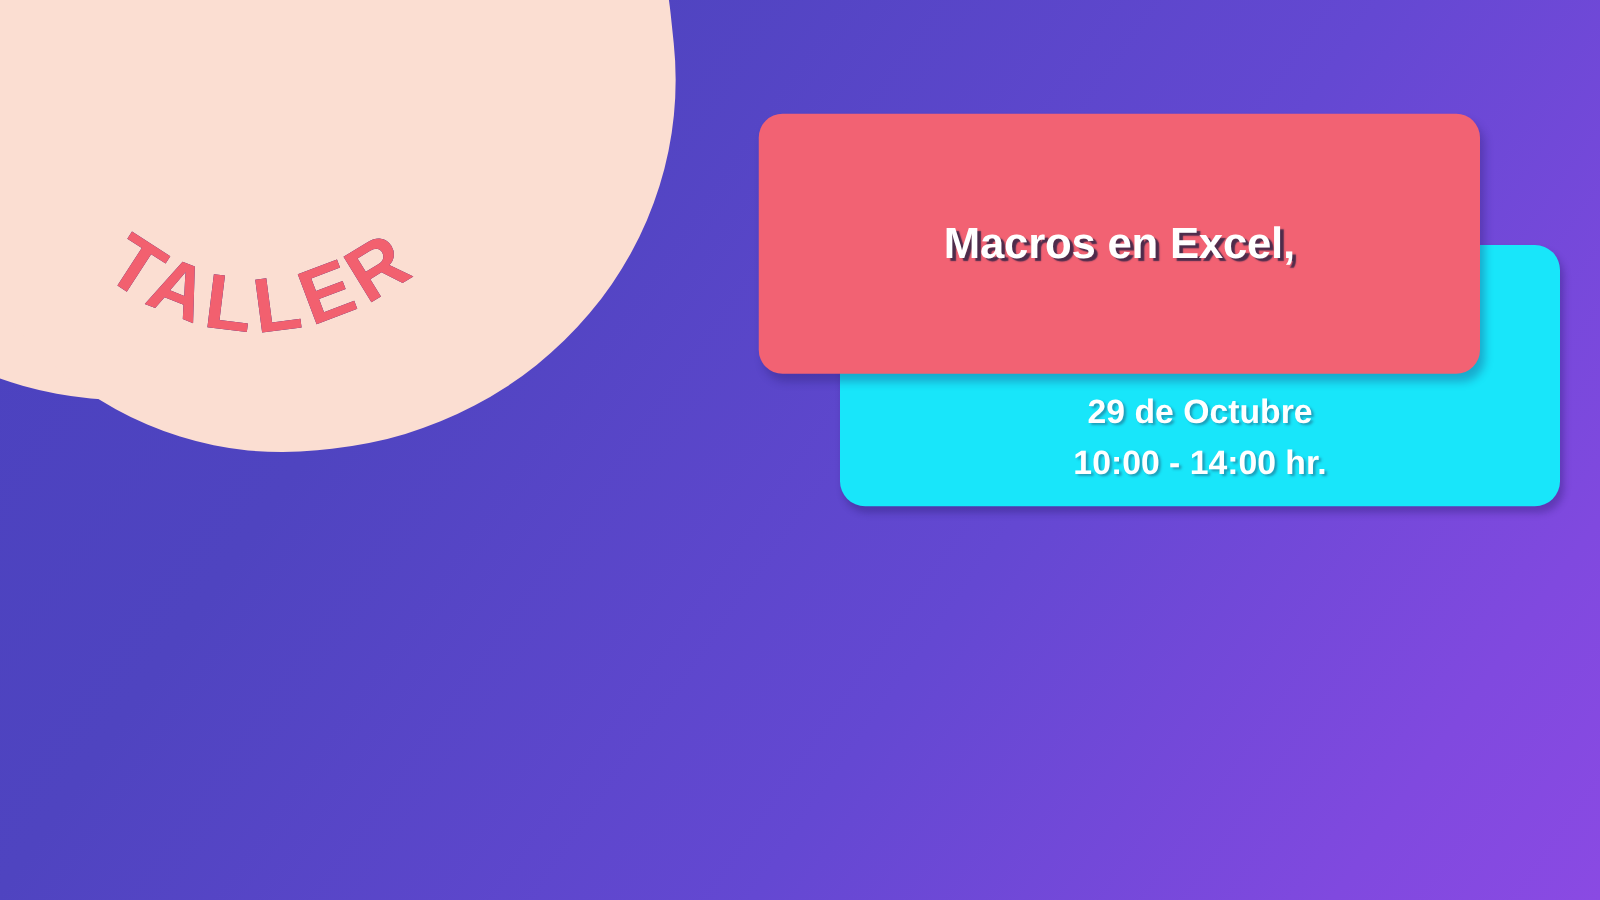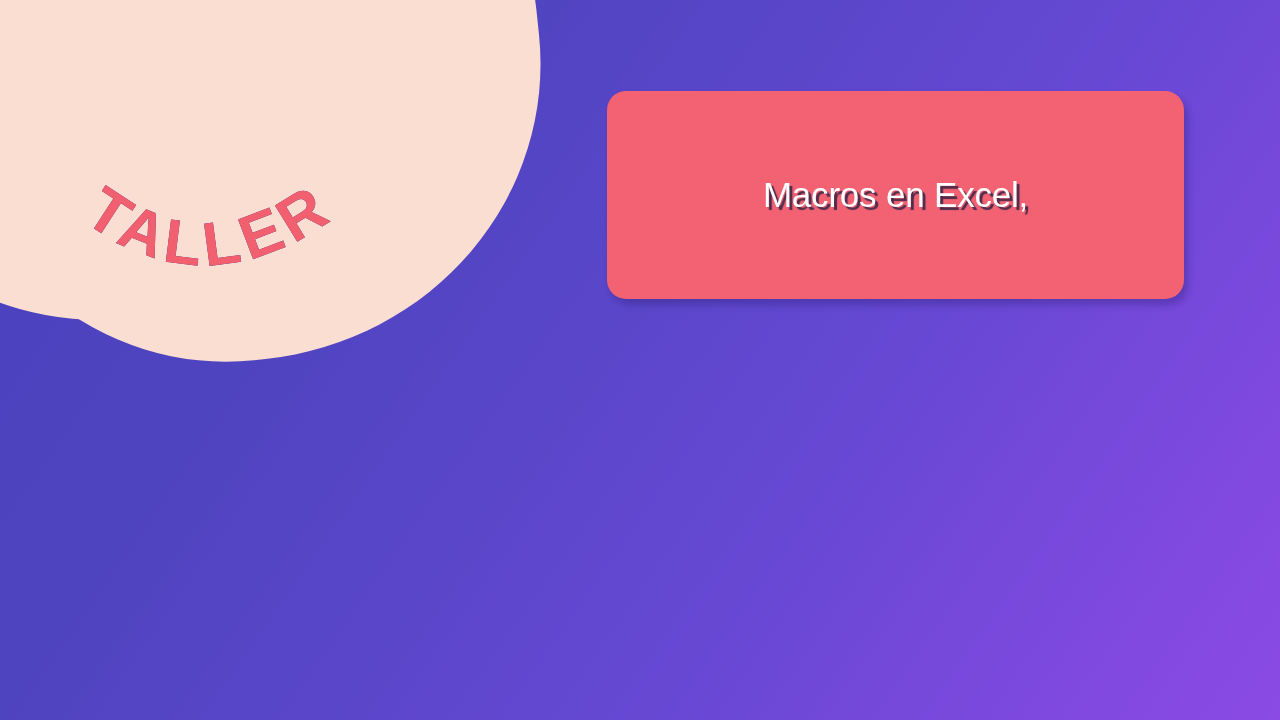--- a/index.html
+++ b/index.html
@@ -90,21 +90,21 @@
     height:208px;
     background:#f26273;
     border-radius:19px;
     box-shadow: 4px 6px 7px rgba(30,20,90,0.28);
     display:flex;
     align-items:center;
     justify-content:center;
   }
   .pink-title {
     color:#ffffff;
-    font-weight:normal;
+    font-weight:bold;
     font-size:35px;
     line-height:1.33;
     text-align:center;
     letter-spacing:-0.2px;
     text-shadow: 3px 3px 1px rgba(35,30,65,0.80);
     white-space:nowrap;
   }
 
   
   .logo-bar {
@@ -130,20 +130,26 @@
       </defs>
       <text fill="#1f2a8c">
         <textPath href="#arcPath" startOffset="4%" dx="5" dy="7">TALLER</textPath>
       </text>
       <text fill="#f2606f">
         <textPath href="#arcPath" startOffset="4%">TALLER</textPath>
       </text>
     </svg>
   </div>
 
+  <div class="cyan-panel">
+    <div class="cyan-text">
+      <div>29 de Octubre</div>
+      <div>10:00 - 14:00 hr.</div>
+    </div>
+  </div>
 
   <div class="pink-card">
     <div class="pink-title">
       <div>Macros en Excel,</div>
     </div>
   </div>
 
   <div class="logo-bar">
 
     

